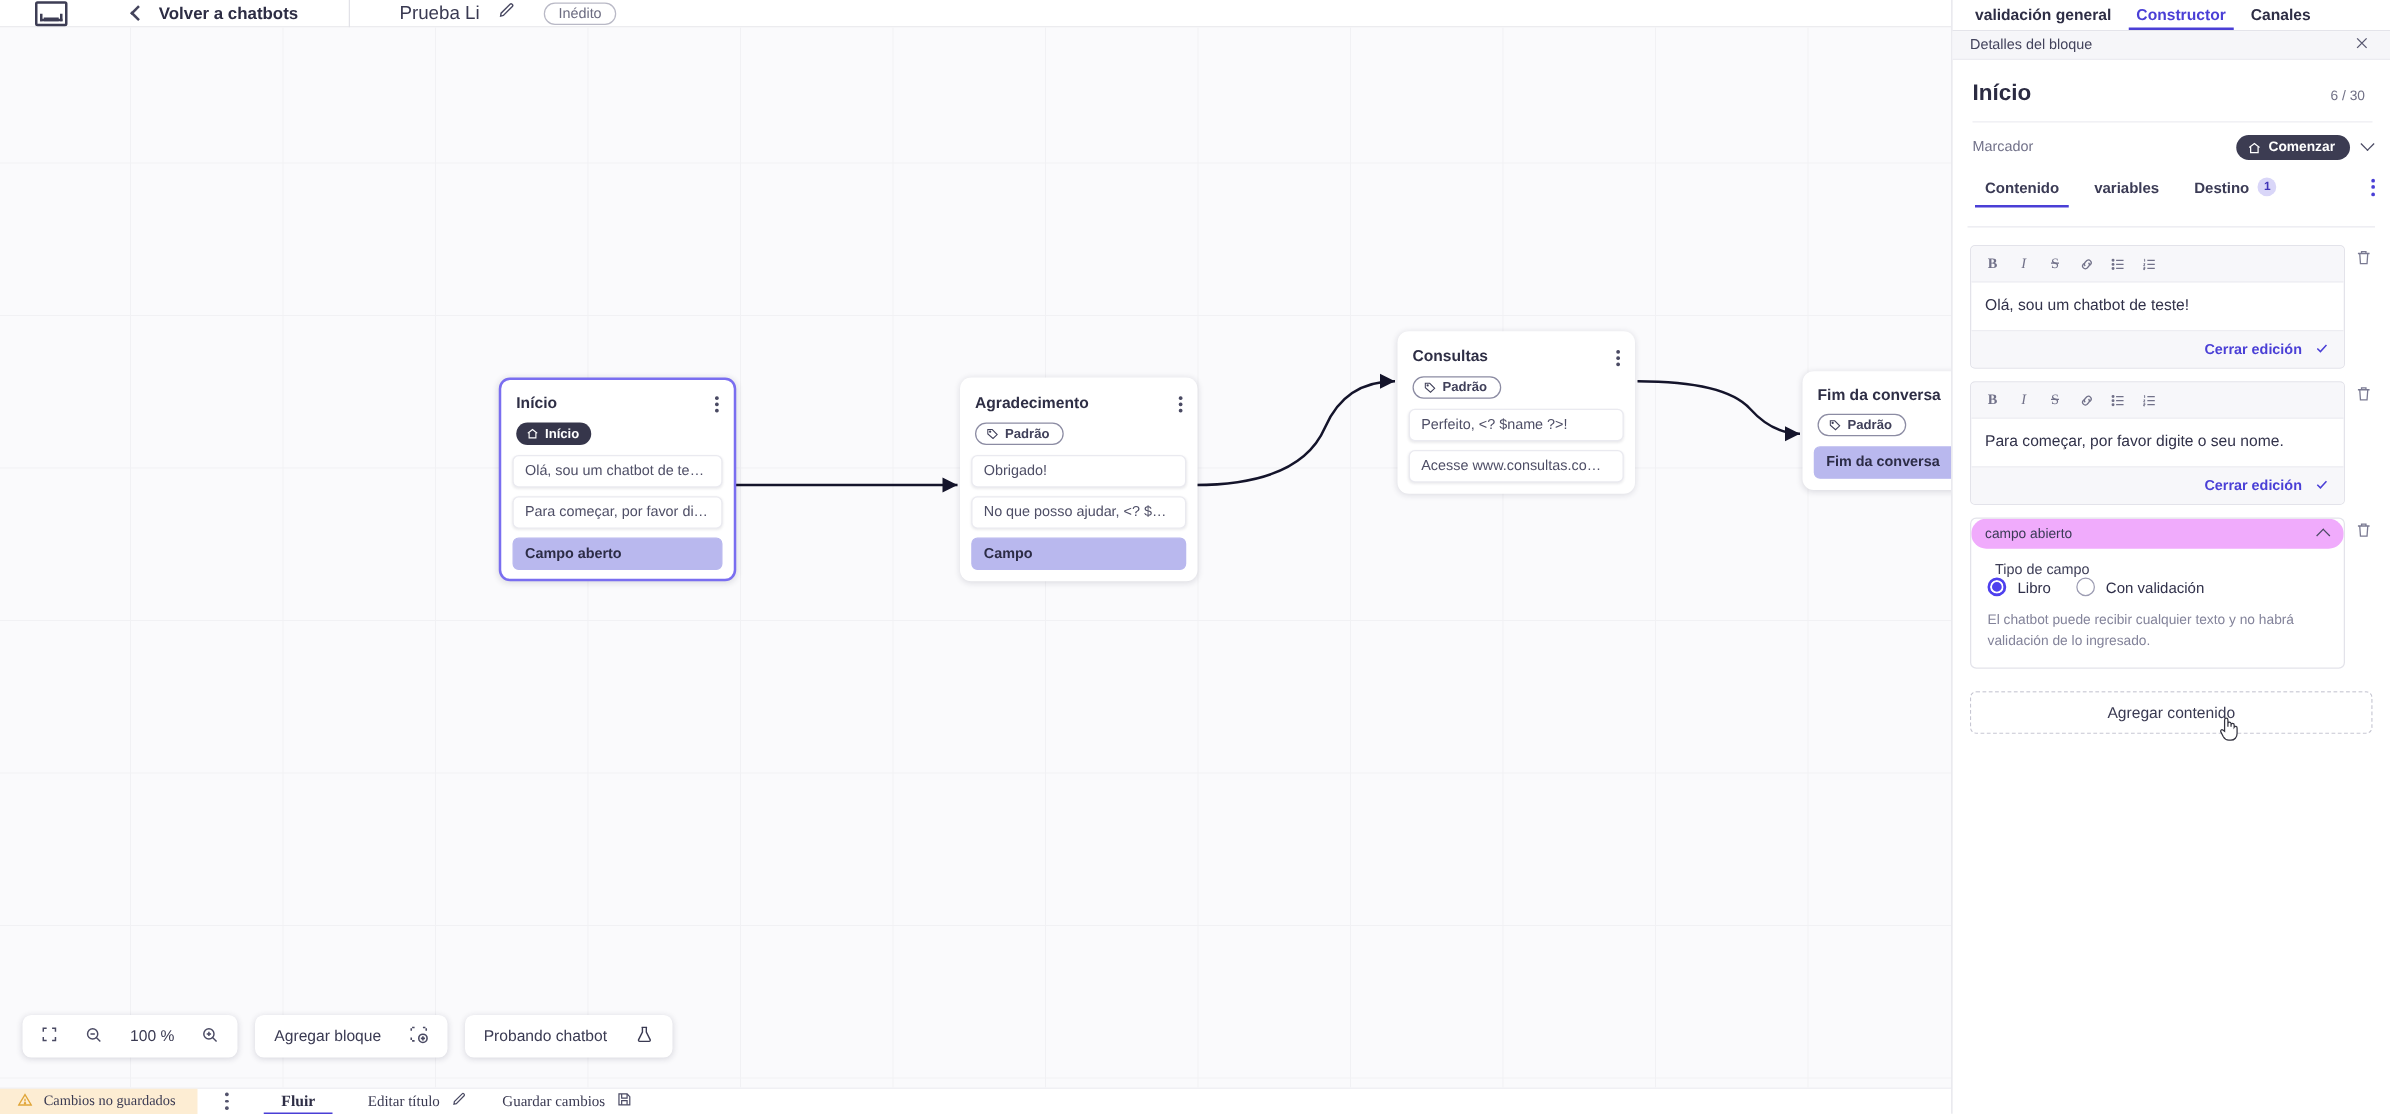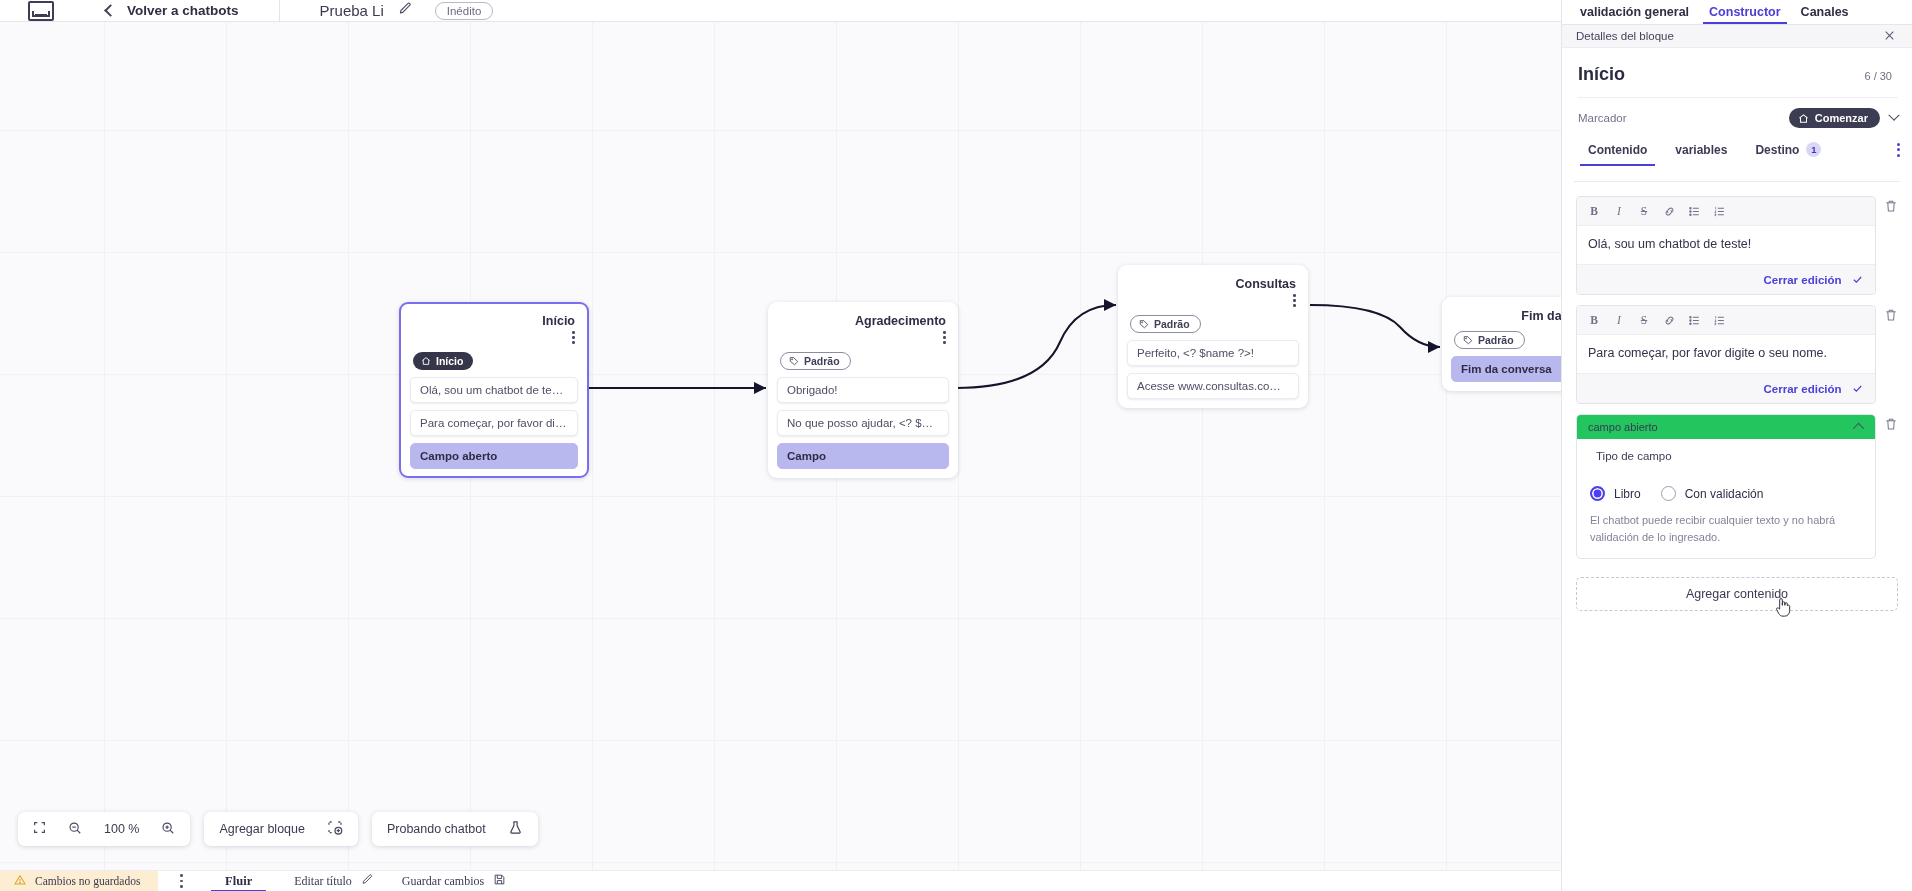--- a/index.html
+++ b/index.html
@@ -62,23 +62,22 @@
   .edges { position: absolute; inset: 0; pointer-events: none; }
 
   
   .node {
     position: absolute; background: #ffffff; border-radius: 9px;
     box-shadow: 0 1px 5px rgba(30,30,60,.14);
     padding: 10px 0 9px 0;
   }
   .node.selected { border: 2px solid #7a6ef0; padding: 8px 0 7px 0; }
   .node-head {
-    display: flex; align-items: flex-end; justify-content: space-between;
+    display: flex; align-items: center; justify-content: space-between;
     padding: 2px 12px 0 12px;
-    flex-direction: column;
   }
   .node-title { font-size: 12.5px; font-weight: bold; color: #2e2e45; }
   .kebab { display: flex; flex-direction: column; gap: 2.5px; padding-top: 3px; }
   .kebab i { width: 2.7px; height: 2.7px; border-radius: 50%; background: #4a4a63; display: block; }
 
   .tag-dark {
     display: inline-flex; align-items: center; gap: 5px;
     background: #36364b; color: #fff; border-radius: 12px;
     padding: 3px 10px 3px 8px; font-size: 10.5px; font-weight: bold;
     margin: 8px 0 0 12px;
@@ -229,31 +228,31 @@
     border-top: 1px solid #ededf2;
   }
   .close-edit { font-size: 11.5px; color: #4a3fd6; font-weight: bold; }
   .trash { width: 14px; flex: none; padding-top: 3px; }
 
   .field-card {
     border: 1px solid #e3e3ea; border-radius: 5px; overflow: hidden;
     flex: 1; background: #fff;
   }
   .field-head {
-    background: #22c55e; padding: 6px 11px; display: flex;
-    align-items: center; justify-content: space-between;
+    background: #f0abfc; padding: 6px 11px; display: flex;
+    align-items: center; justify-content: space-between; border-radius: 12px;
   }
   .field-head span { font-size: 11px; color: #3a3a55; }
   .chev-up {
     width: 8px; height: 8px; border-left: 1.8px solid #4a4a63;
     border-top: 1.8px solid #4a4a63; transform: rotate(45deg) translateY(2px);
   }
   .field-body { padding: 11px 13px 13px 13px; }
   .field-body .ft-label { font-size: 11.5px; color: #3d3d56; margin-left: 6px; }
-  .radios { display: flex; align-items: center; gap: 20px; margin: 24px 0 11px 0; }
+  .radios { display: flex; align-items: center; gap: 20px; margin: 0 0 11px 0; }
   .radio { display: flex; align-items: center; gap: 9px; }
   .dot {
     width: 15px; height: 15px; border-radius: 50%; border: 2px solid #4e40ee;
     background: #4e40ee; box-shadow: inset 0 0 0 1.6px #fff;
   }
   .dot.off { background: #fff; border: 1.6px solid #9d9db3; box-shadow: none; }
   .radio-label { font-size: 12px; color: #30304a; }
   .field-note { font-size: 11px; color: #83839a; line-height: 1.5; }
 
   .add-content {

